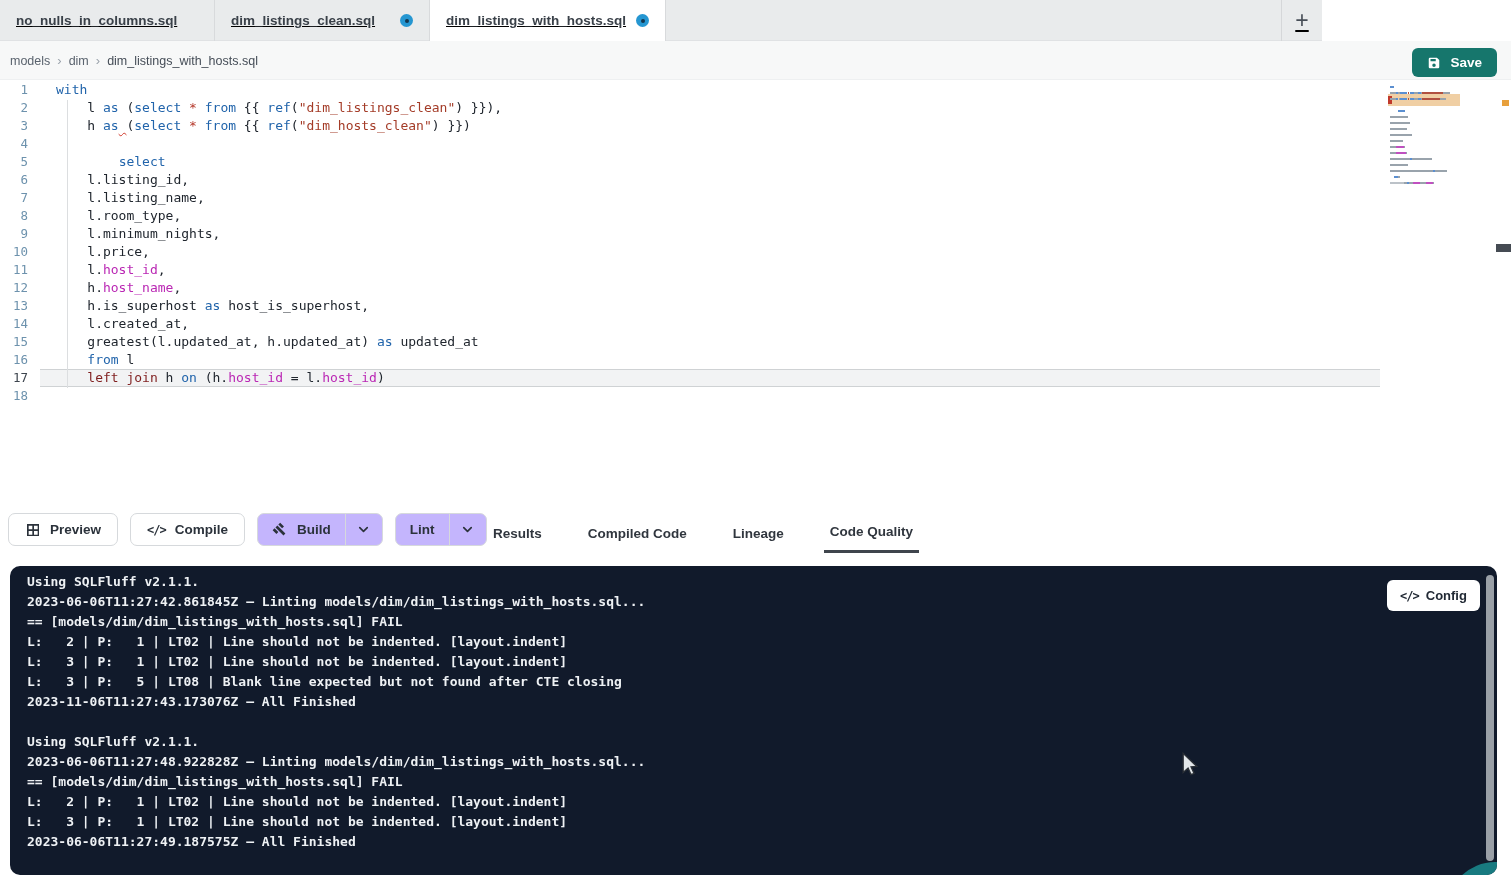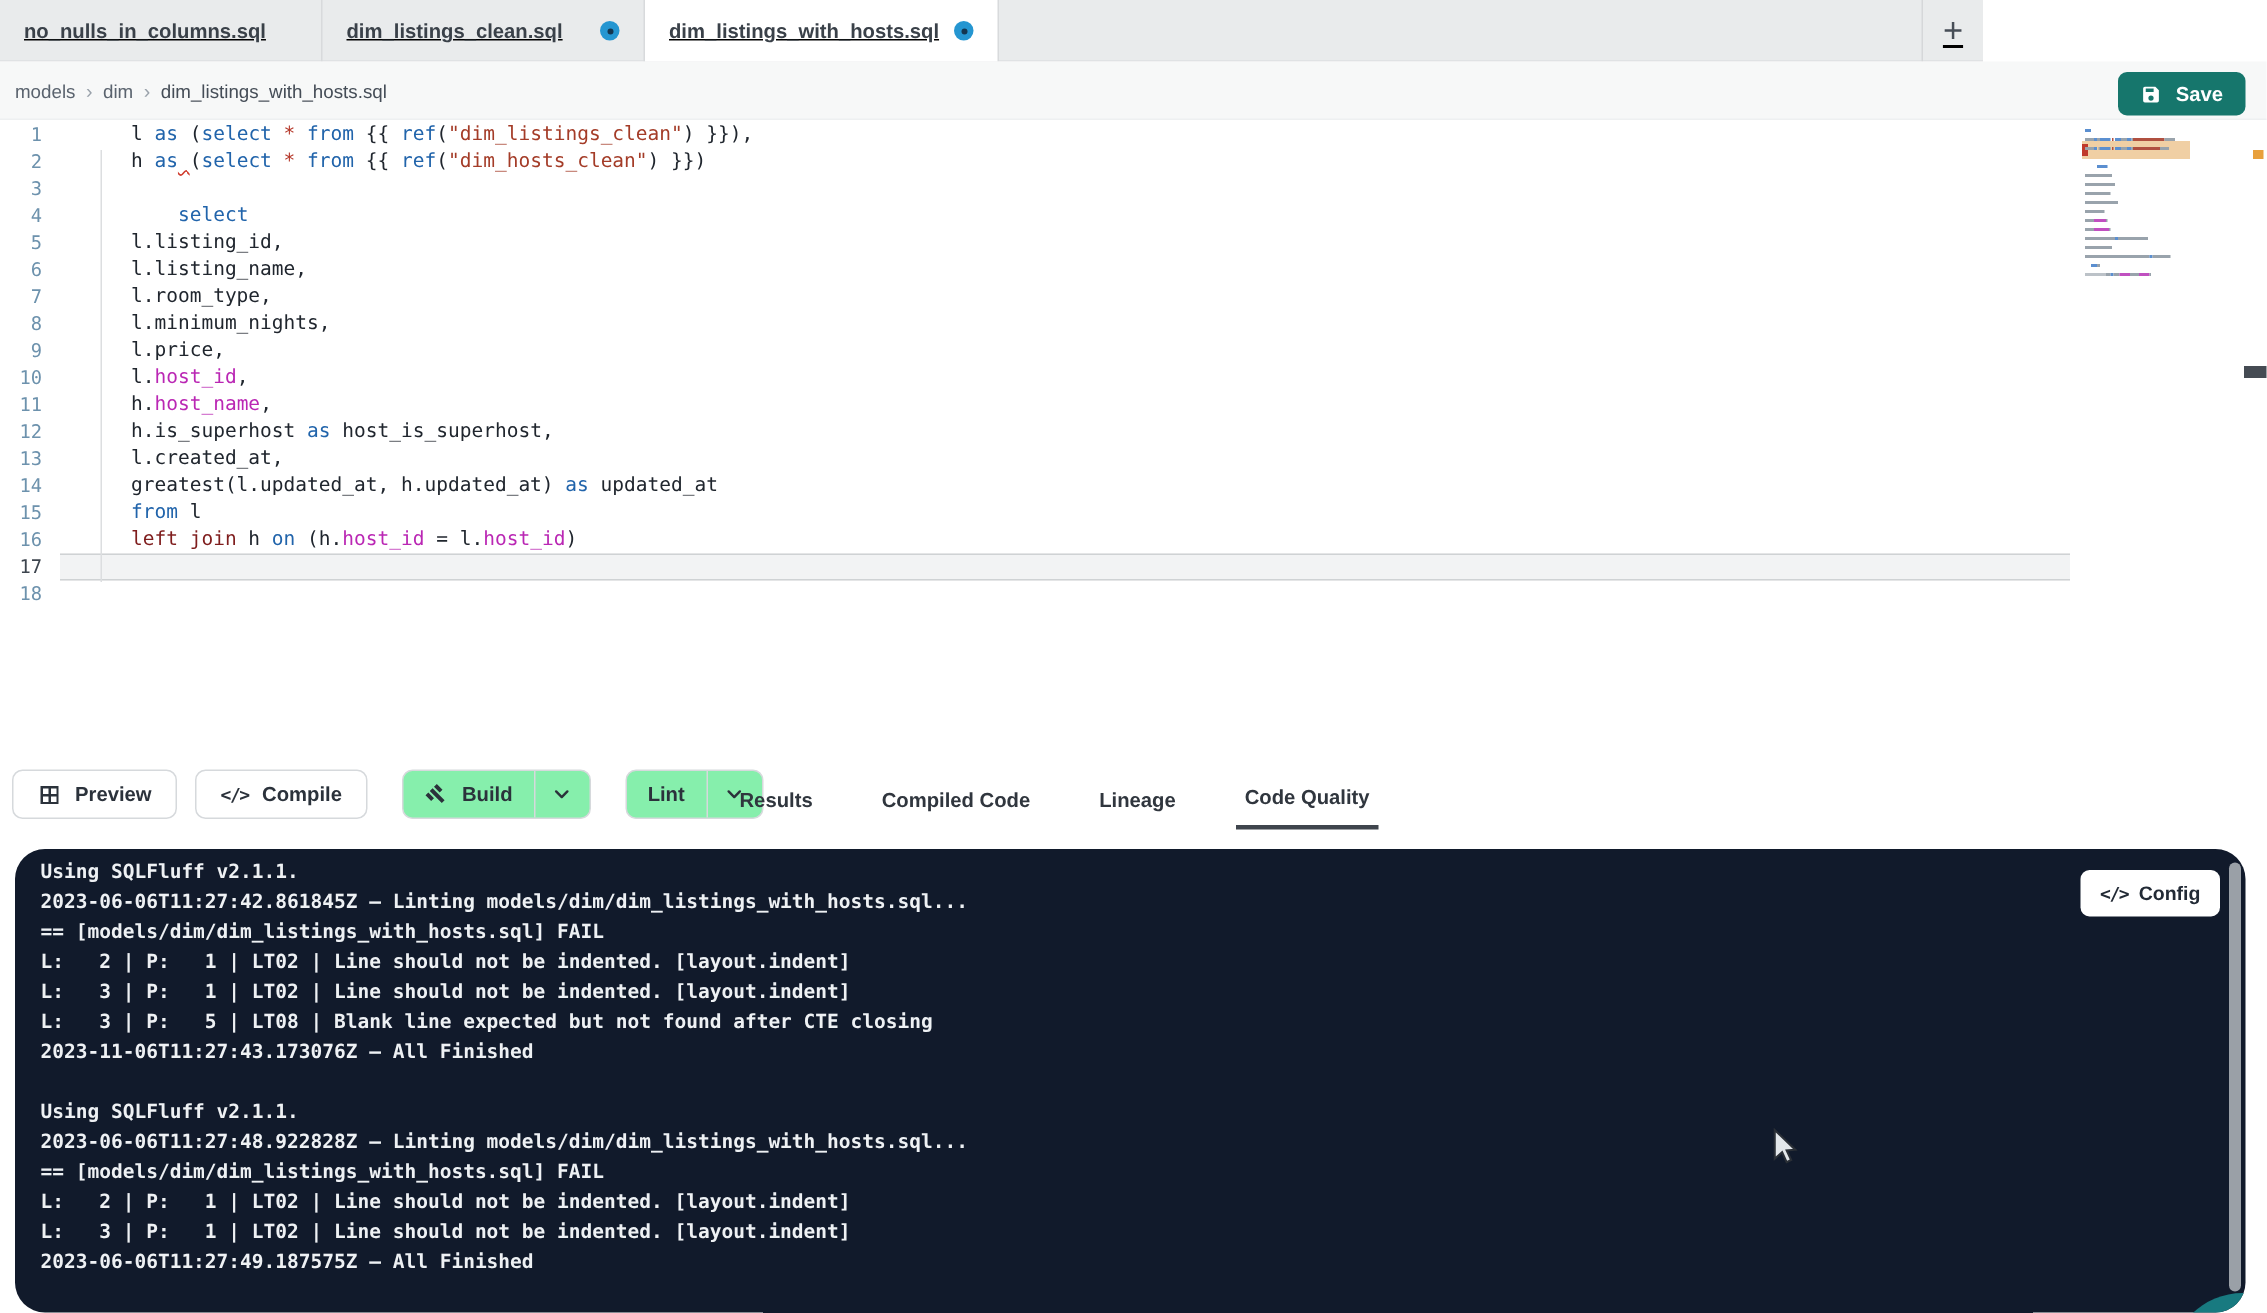--- a/index.html
+++ b/index.html
@@ -62,35 +62,35 @@
   .mband { position:absolute; left:1388px; top:14px; width:72px; height:12px; background:#f0cfa4; }
   .mband-mark { position:absolute; left:1388px; top:16px; width:4px; height:8px; background:#c0392b; }
   .tick-orange { position:absolute; left:1502px; top:20px; width:7px; height:6px; background:#e8a03c; }
   .tick-dark { position:absolute; left:1496px; top:164px; width:15px; height:8px; background:#454b53; }
 
   
   .toolrow { position:absolute; left:8px; top:513px; display:flex; gap:12px; align-items:center; }
   .btn { height:33px; border:1px solid #d6d9dc; border-radius:7px; background:#fff;
     display:flex; align-items:center; gap:9px; padding:0 16px; font-size:13.5px;
     font-weight:700; color:#2b323b; cursor:pointer; font-family:inherit; }
-  .split { display:flex; border:1px solid #d6d9dc; border-radius:7px; background:#86efac; height:33px;margin-left:11px; }
+  .split { display:flex; border:1px solid #d6d9dc; border-radius:7px; background:#c4b5fd; height:33px; }
   .split .main { display:flex; align-items:center; gap:9px; padding:0 14px;
     font-size:13.5px; font-weight:700; color:#2b323b; cursor:pointer; }
   .split .caret { width:37px; display:flex; align-items:center; justify-content:center;
     border-left:1px solid #d6d9dc; cursor:pointer; }
   .codeglyph { font:700 12px "DejaVu Sans Mono", monospace; color:#2b323b; letter-spacing:-1px; }
 
   .ptabs { position:absolute; left:487px; top:513px; height:40px; display:flex; gap:34px; }
   .ptab { display:flex; align-items:center; font-size:13.5px; font-weight:700;
     color:#30363e; padding:0 6px; height:40px; cursor:pointer; }
   .ptab.active { border-bottom:3px solid #3f454d; }
 
   
   .terminal { position:absolute; left:10px; top:566px; width:1487px; height:309px;
-    background:#111a2b; border-radius:20px; overflow:hidden; }
+    background:#111a2b; border-radius:10px; overflow:hidden; }
   .tbody { position:absolute; left:17px; top:8px; }
   .tline { white-space:pre; height:20px; line-height:20px;
     font:700 13px "DejaVu Sans Mono", monospace; color:#eef1f4; }
   .configbtn { position:absolute; left:1377px; top:14px; width:93px; height:31px;
     background:#fff; border:none; border-radius:6px; display:flex; align-items:center;
     justify-content:center; gap:7px; font-size:13px; font-weight:700; color:#222a35;
     cursor:pointer; font-family:inherit; }
   .configbtn .codeglyph { color:#222a35; }
   .tscroll { position:absolute; left:1476px; top:9px; width:8px; height:286px;
     background:#9aa0a7; border-radius:4px; }
@@ -154,20 +154,21 @@
       <div class="lnum">11</div>
       <div class="lnum">12</div>
       <div class="lnum">13</div>
       <div class="lnum">14</div>
       <div class="lnum">15</div>
       <div class="lnum">16</div>
       <div class="lnum cur">17</div>
       <div class="lnum">18</div>
     </div>
   <div class="codearea" id="codearea">
+      <div class="cline"><span class="tk-k">with</span></div>
       <div class="cline"><span class="tk-d">    l </span><span class="tk-k">as</span><span class="tk-d"> (</span><span class="tk-k">select</span><span class="tk-d"> </span><span class="tk-r">*</span><span class="tk-d"> </span><span class="tk-k">from</span><span class="tk-d"> {{ </span><span class="tk-k">ref</span><span class="tk-d">(</span><span class="tk-s">"dim_listings_clean"</span><span class="tk-d">) }}),</span></div>
       <div class="cline"><span class="tk-d">    h </span><span class="tk-k">as</span><span class="tk-sq"> </span><span class="tk-d">(</span><span class="tk-k">select</span><span class="tk-d"> </span><span class="tk-r">*</span><span class="tk-d"> </span><span class="tk-k">from</span><span class="tk-d"> {{ </span><span class="tk-k">ref</span><span class="tk-d">(</span><span class="tk-s">"dim_hosts_clean"</span><span class="tk-d">) }})</span></div>
       <div class="cline"></div>
       <div class="cline"><span class="tk-d">        </span><span class="tk-k">select</span></div>
       <div class="cline"><span class="tk-d">    l.listing_id,</span></div>
       <div class="cline"><span class="tk-d">    l.listing_name,</span></div>
       <div class="cline"><span class="tk-d">    l.room_type,</span></div>
       <div class="cline"><span class="tk-d">    l.minimum_nights,</span></div>
       <div class="cline"><span class="tk-d">    l.price,</span></div>
       <div class="cline"><span class="tk-d">    l.</span><span class="tk-v">host_id</span><span class="tk-d">,</span></div>

